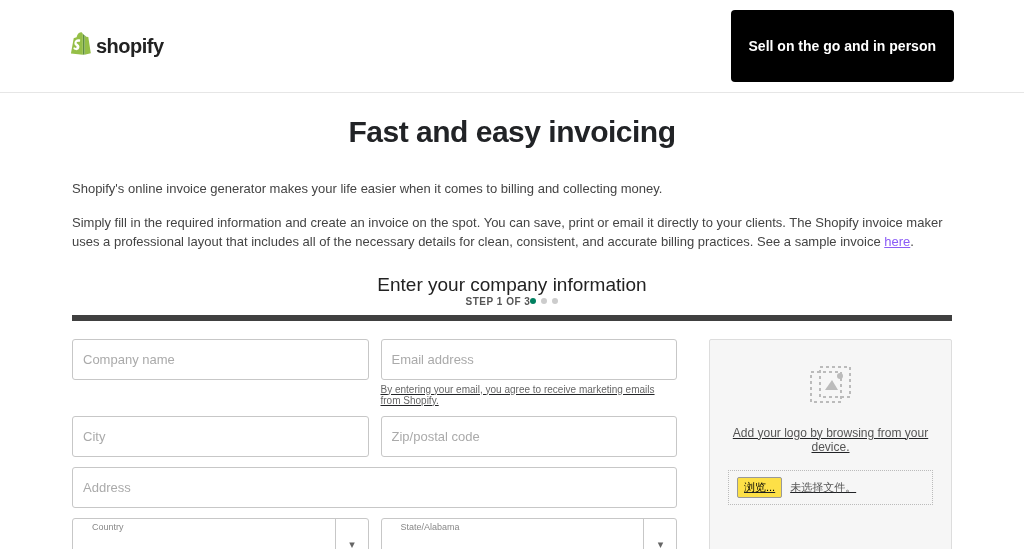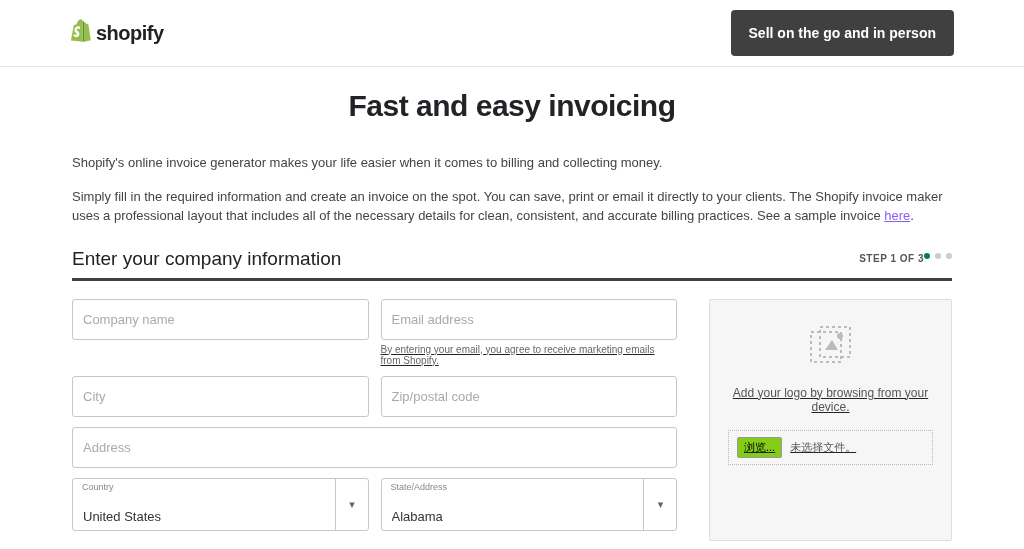--- a/index.html
+++ b/index.html
@@ -1,47 +1,47 @@
 <!DOCTYPE html>
 <html><head>
   <meta charset="utf-8">
   <style>
     * { box-sizing: border-box; margin: 0; padding: 0; }
     body { font-family: -apple-system, BlinkMacSystemFont, "Segoe UI", Helvetica, Arial, sans-serif; color: #212326; background: #fff; }
     .top-bar { display: flex; align-items: center; justify-content: space-between; padding: 10px 70px; border-bottom: 1px solid #e6e6e6; }
     .logo { display: flex; align-items: center; gap: 4px; justify-content: flex-end; }
     .logo-text { font-weight: 700; font-size: 20px; color: #222; letter-spacing: -0.5px; }
-    .cta-btn { background: #404040; color: #fff; border: none; padding: 15px 18px; border-radius: 4px; font-weight: 600; font-size: 14px; cursor: pointer; }
+    .cta-btn { background: #000000; color: #fff; border: none; padding: 28px 18px; border-radius: 4px; font-weight: 600; font-size: 14px; cursor: pointer; }
     .page-title { text-align: center; font-size: 30px; font-weight: 800; margin: 22px 0 30px; letter-spacing: -0.5px; }
     .content { max-width: 900px; margin: 0 auto; padding: 0 10px; }
     .intro-text { font-size: 13px; color: #444; margin-bottom: 14px; line-height: 1.5; }
     .intro-link { color: #8b5cf6; text-decoration: underline; cursor: pointer; }
-    .section-header { display: flex; align-items: center; justify-content: space-between; border-bottom: 3px solid #404040; padding-bottom: 8px; margin-top: 22px; margin-bottom: 18px; }
+    .section-header { display: flex; align-items: center; justify-content: space-between; border-bottom: 6px solid #404040; padding-bottom: 8px; margin-top: 22px; margin-bottom: 18px; flex-direction: column; }
     .section-title { font-size: 19px; font-weight: 400; color: #222; }
-    .step-ind { display: flex; gap: 0; }
+    .step-ind { display: flex; align-items: center; gap: 0; }
     .step-text { font-size: 10px; font-weight: 700; letter-spacing: 0.5px; color: #555; }
     .dots { display: flex; gap: 5px; }
     .dot { width: 6px; height: 6px; border-radius: 50%; background: #ccc; }
     .dot.active { background: #008060; }
     .form-area { display: flex; gap: 32px; text-decoration: underline; }
     .fields { flex: 1; }
     .row { display: flex; gap: 12px; margin-bottom: 10px; }
     .col { flex: 1; position: relative; }
     .input { width: 100%; border: 1px solid #c7c7c7; border-radius: 3px; padding: 12px 10px; font-size: 13px; color: #333; background: #fff; }
     .input::placeholder { color: #aaa; }
     .helper { font-size: 10px; color: #666; margin-top: 4px; }
-    .float-label { position: absolute; top: 4px; left: 10px; font-size: 9px; color: #888; }
+    .float-label { position: absolute; top: 4px; left: 20px; font-size: 9px; color: #888; }
     .select-wrap { position: relative; }
     .select-wrap .input { padding-top: 30px; padding-bottom: 6px; }
     .select-chevron { position: absolute; right: 0; top: 0; width: 34px; height: 100%; display: flex; align-items: center; justify-content: center; border-left: 1px solid #c7c7c7; pointer-events: none; color: #666; font-size: 11px; }
     .logo-upload { width: 243px; border: 1px solid #ddd; background: #f6f6f6; padding: 26px 18px 18px; text-align: center; border-radius: 2px; }
     .upload-icon { display: inline-block; margin-bottom: 18px; }
     .upload-text { font-size: 12px; color: #555; margin-bottom: 16px; }
     .file-row { border: 1px dotted #bbb; padding: 6px 8px; text-align: left; display: flex; align-items: center; gap: 8px; }
-    .file-btn { font-size: 11px; border: 1px solid #999; background: #84cc16; padding: 2px 6px; border-radius: 2px; cursor: pointer; }
+    .file-btn { font-size: 11px; border: 1px solid #999; background: #fde047; padding: 2px 6px; border-radius: 2px; cursor: pointer; }
     .file-status { font-size: 11px; color: #555; }
   </style>
 </head>
 <body>
 
 <div class="top-bar">
   <div class="logo">
     <span>
       <svg width="22" height="24" viewBox="0 0 24 26">
           <path fill="#95BF47" d="M20 5.5c0-.1-.1-.2-.2-.2l-2-.1-1.5-1.5c-.1-.1-.4-.1-.5 0v21.1l6.9-1.7L20 5.5z"></path>
@@ -99,21 +99,21 @@
           <input class="input" placeholder="Address" style="">
         </div>
       </div>
       <div class="row">
         <div class="col select-wrap">
           <span class="float-label">Country</span>
           <input class="input" readonly="" value="United States" style="">
           <span class="select-chevron">▾</span>
         </div>
         <div class="col select-wrap">
-          <span class="float-label">State/Address</span>
+          <span class="float-label">State/Alabama</span>
           <input class="input" readonly="" value="Alabama" style="">
           <span class="select-chevron">▾</span>
         </div>
       </div>
     </div>
 
     <div class="logo-upload">
       <span class="upload-icon">
         <svg width="42" height="38" viewBox="0 0 42 38">
             <rect x="1" y="6" width="30" height="30" fill="none" stroke="#bbb" stroke-width="2" stroke-dasharray="3,3"></rect>

